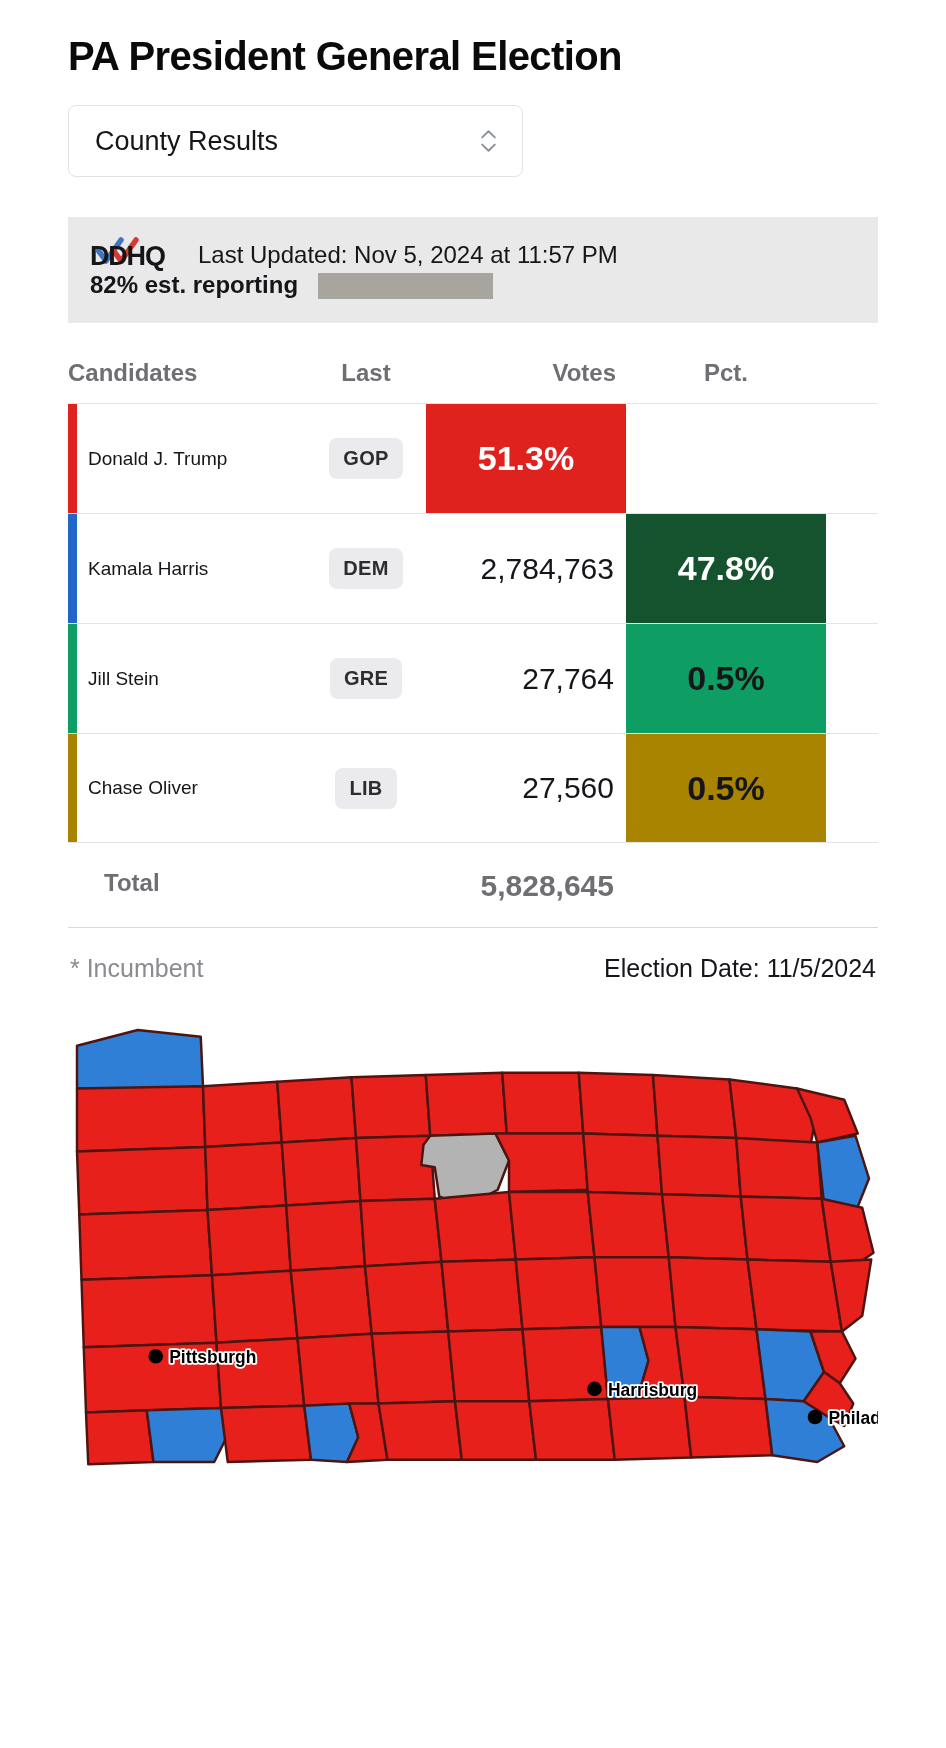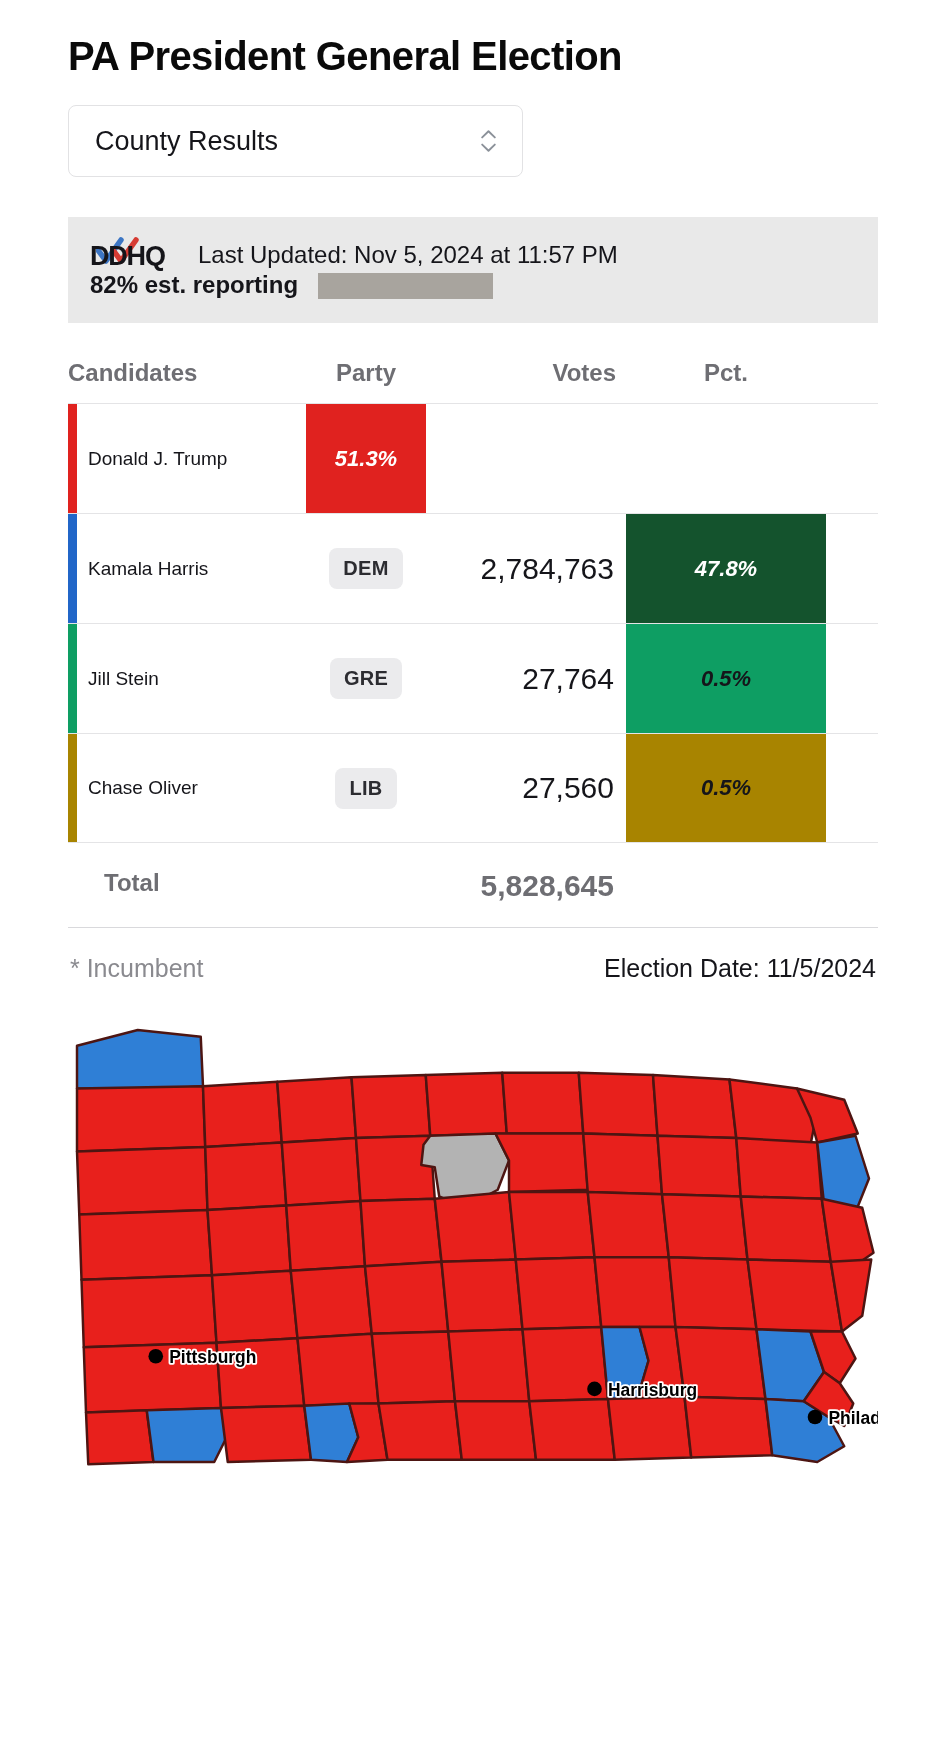--- a/index.html
+++ b/index.html
@@ -168,23 +168,22 @@
     letter-spacing: 0.3px;
   }
   .cell-votes {
     justify-content: flex-end;
     font-size: 30px;
     color: #15151a;
     padding-right: 12px;
   }
   .cell-pct {
     justify-content: center;
-    font-size: 22px;
-    font-weight: bold;
-    font-style: italic;
+    font-size: 34px;
+    font-weight: bold;
   }
 
   
   .total-row {
     display: grid;
     grid-template-columns: 238px 120px 200px 200px;
     padding: 26px 0 24px 0;
     border-bottom: 1.5px solid #d9d9dc;
   }
   .total-label {
@@ -270,28 +269,31 @@
       <span class="reporting-label">82% est. reporting</span>
       <span class="progress-track">
         <span class="progress-fill" id="progress-fill" style="width: 82%;"></span>
       </span>
     </div>
   </div>
 
   <div class="results-table">
     <div class="thead">
       <div class="th c-cand">Candidates</div>
-      <div class="th c-party">Party</div>
+      <div class="th c-party">Last</div>
       <div class="th c-votes">Votes</div>
       <div class="th c-pct">Pct.</div>
     </div>
     <div id="rows-container">
         <div class="row">
           <div class="accent-bar" style="background: rgb(224, 34, 31);"></div>
           <div class="cell cell-name">Donald J. Trump</div>
+          <div class="cell cell-party">
+            <span class="party-chip">GOP</span>
+          </div>
           <div class="cell cell-pct" style="background: rgb(224, 34, 31); color: rgb(255, 255, 255);">51.3%</div>
         </div>
         <div class="row">
           <div class="accent-bar" style="background: rgb(33, 102, 200);"></div>
           <div class="cell cell-name">Kamala Harris</div>
           <div class="cell cell-party">
             <span class="party-chip">DEM</span>
           </div>
           <div class="cell cell-votes">2,784,763</div>
           <div class="cell cell-pct" style="background: #14532d; color: rgb(255, 255, 255);">47.8%</div>

